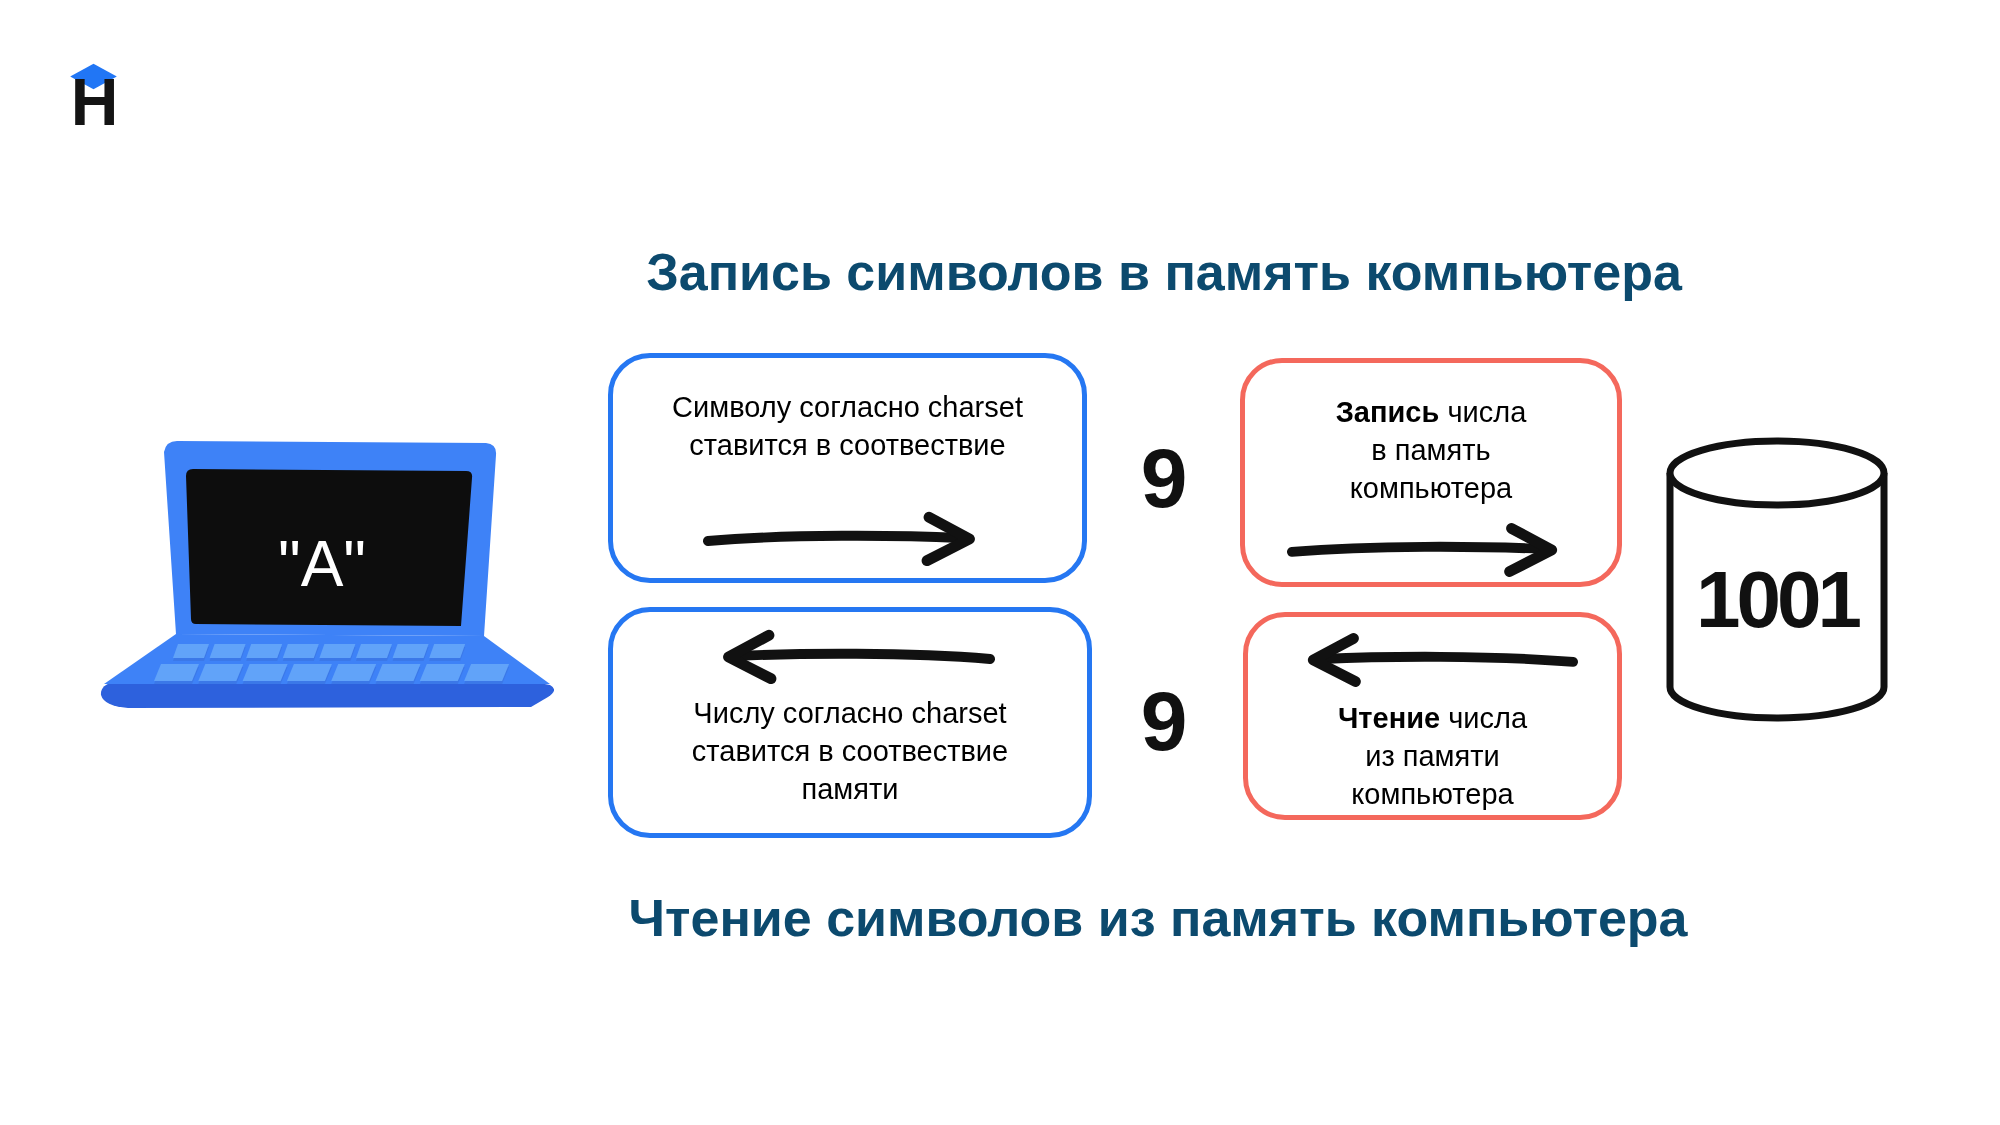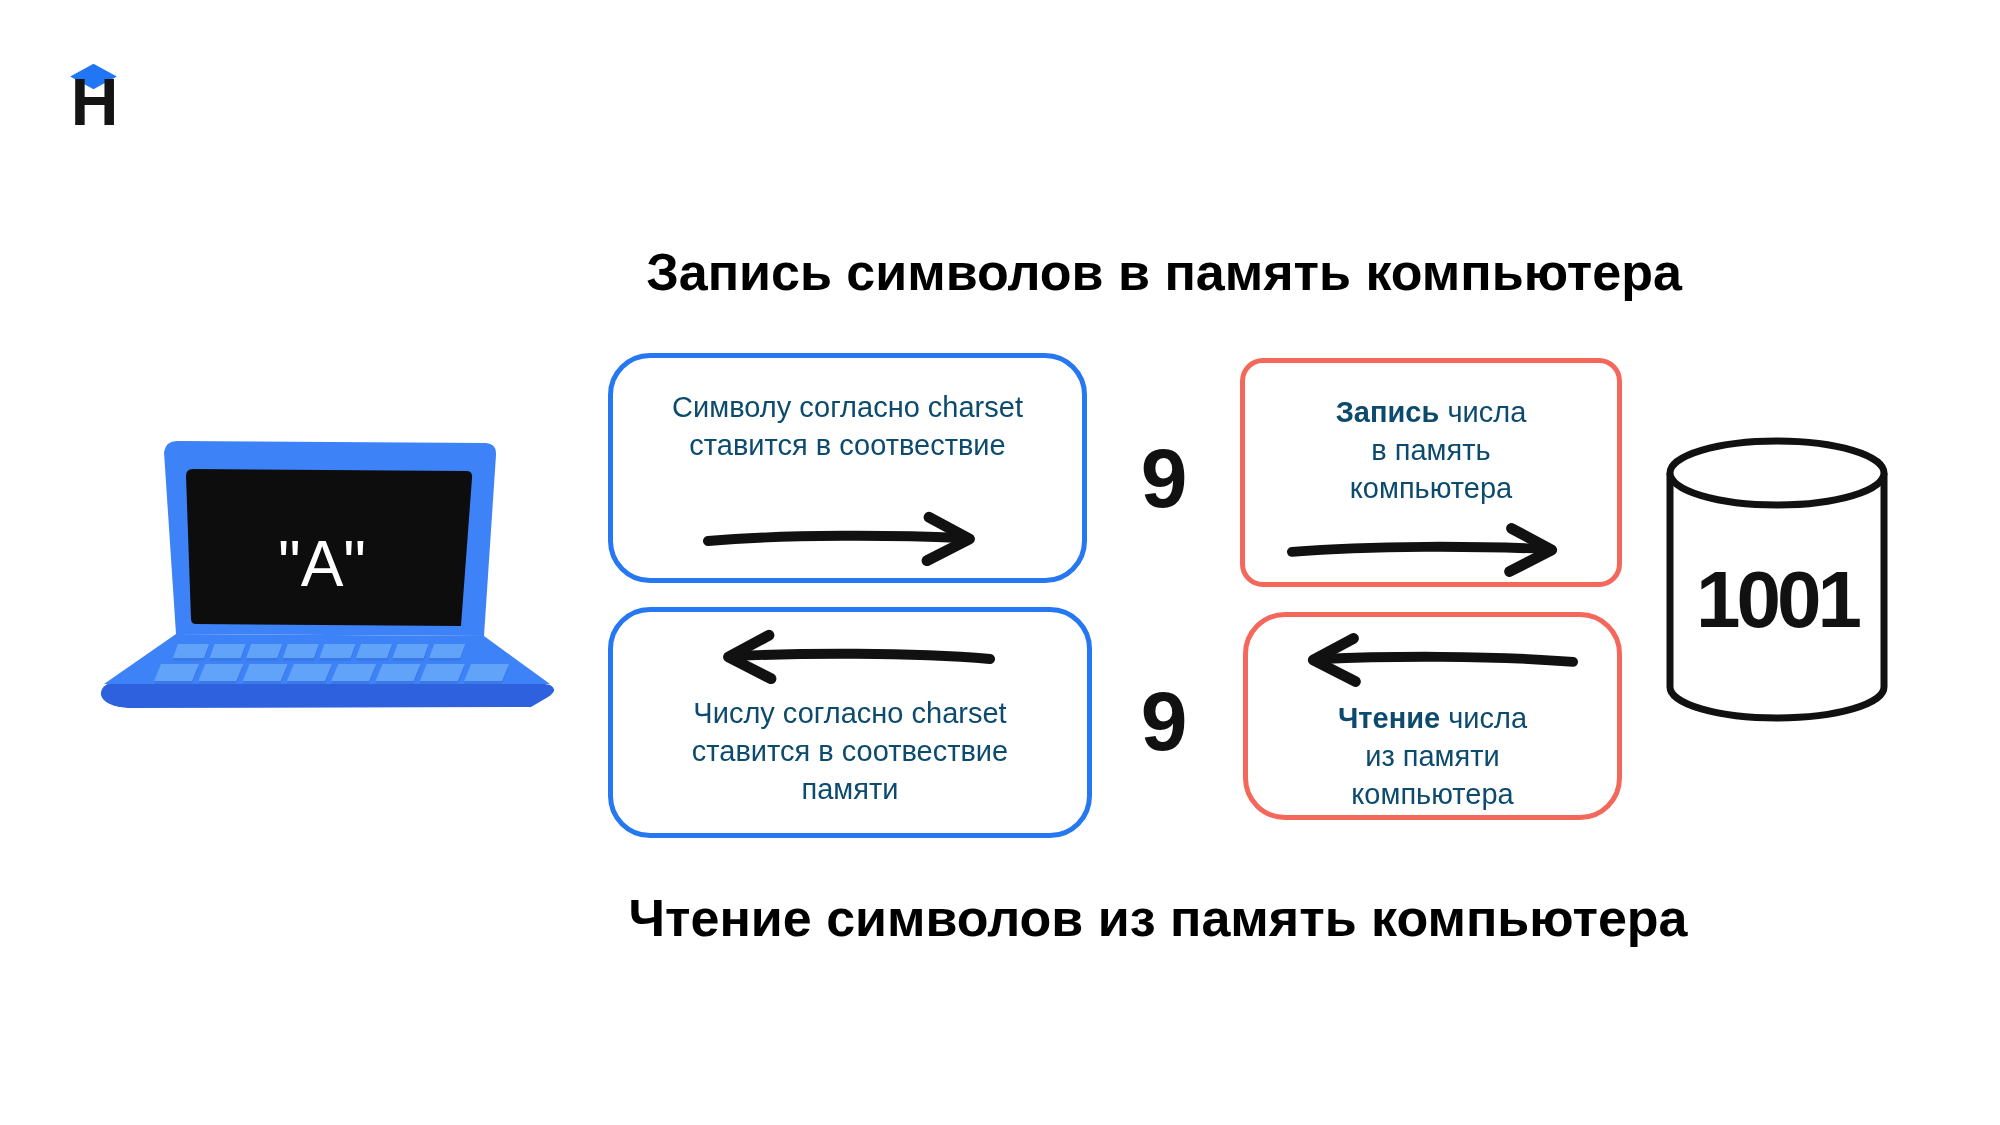--- a/index.html
+++ b/index.html
@@ -14,35 +14,35 @@
     transform:scaleY(0.55) rotate(45deg);transform-origin:center;
   }
   .logo-letter{
     position:absolute;left:0px;top:6px;width:48px;text-align:center;
     font-size:66px;font-weight:700;color:#141414;line-height:1.1;
     font-family:"Liberation Sans",sans-serif;letter-spacing:-1px;
   }
   
   .title{
     position:absolute;white-space:nowrap;transform:translateX(-50%);
-    font-size:52px;font-weight:700;color:#000000;line-height:64px;letter-spacing:0;
+    font-size:52px;font-weight:700;color:#0c4a6e;line-height:64px;letter-spacing:0;
   }
   .title-top{left:1164px;top:240px;}
   .title-bottom{left:1158px;top:886px;}
   
   .fbox{position:absolute;background:#fff;border-radius:42px;box-sizing:border-box;}
   .fbox.blue{border:5px solid #2577f2;}
   .fbox.red{border:5px solid #f4685c;}
   .box-encode{left:608px;top:353px;width:479px;height:230px;}
   .box-decode{left:608px;top:607px;width:484px;height:231px;}
-  .box-write {left:1240px;top:358px;width:382px;height:229px;border-radius:23px;}
+  .box-write {left:1240px;top:358px;width:382px;height:229px;}
   .box-read  {left:1243px;top:612px;width:379px;height:208px;}
   .fbox .txt{
     position:absolute;left:0;width:100%;text-align:center;
-    font-size:29px;line-height:38px;color:#0c4a6e;font-weight:400;
+    font-size:29px;line-height:38px;color:#000000;font-weight:400;
   }
   .fbox .txt .b{font-weight:700;}
   .fbox .txt .b + span{margin-left:0.28em;}
   .box-encode .txt{top:30px;}
   .box-decode .txt{top:82px;}
   .box-write  .txt{top:30px;}
   .box-read   .txt{top:82px;}
   .arrow{position:absolute;}
   .box-encode .arrow{left:88px;top:152px;width:306px;height:56px;}
   .box-decode .arrow{left:78px;top:16px;width:306px;height:56px;}

